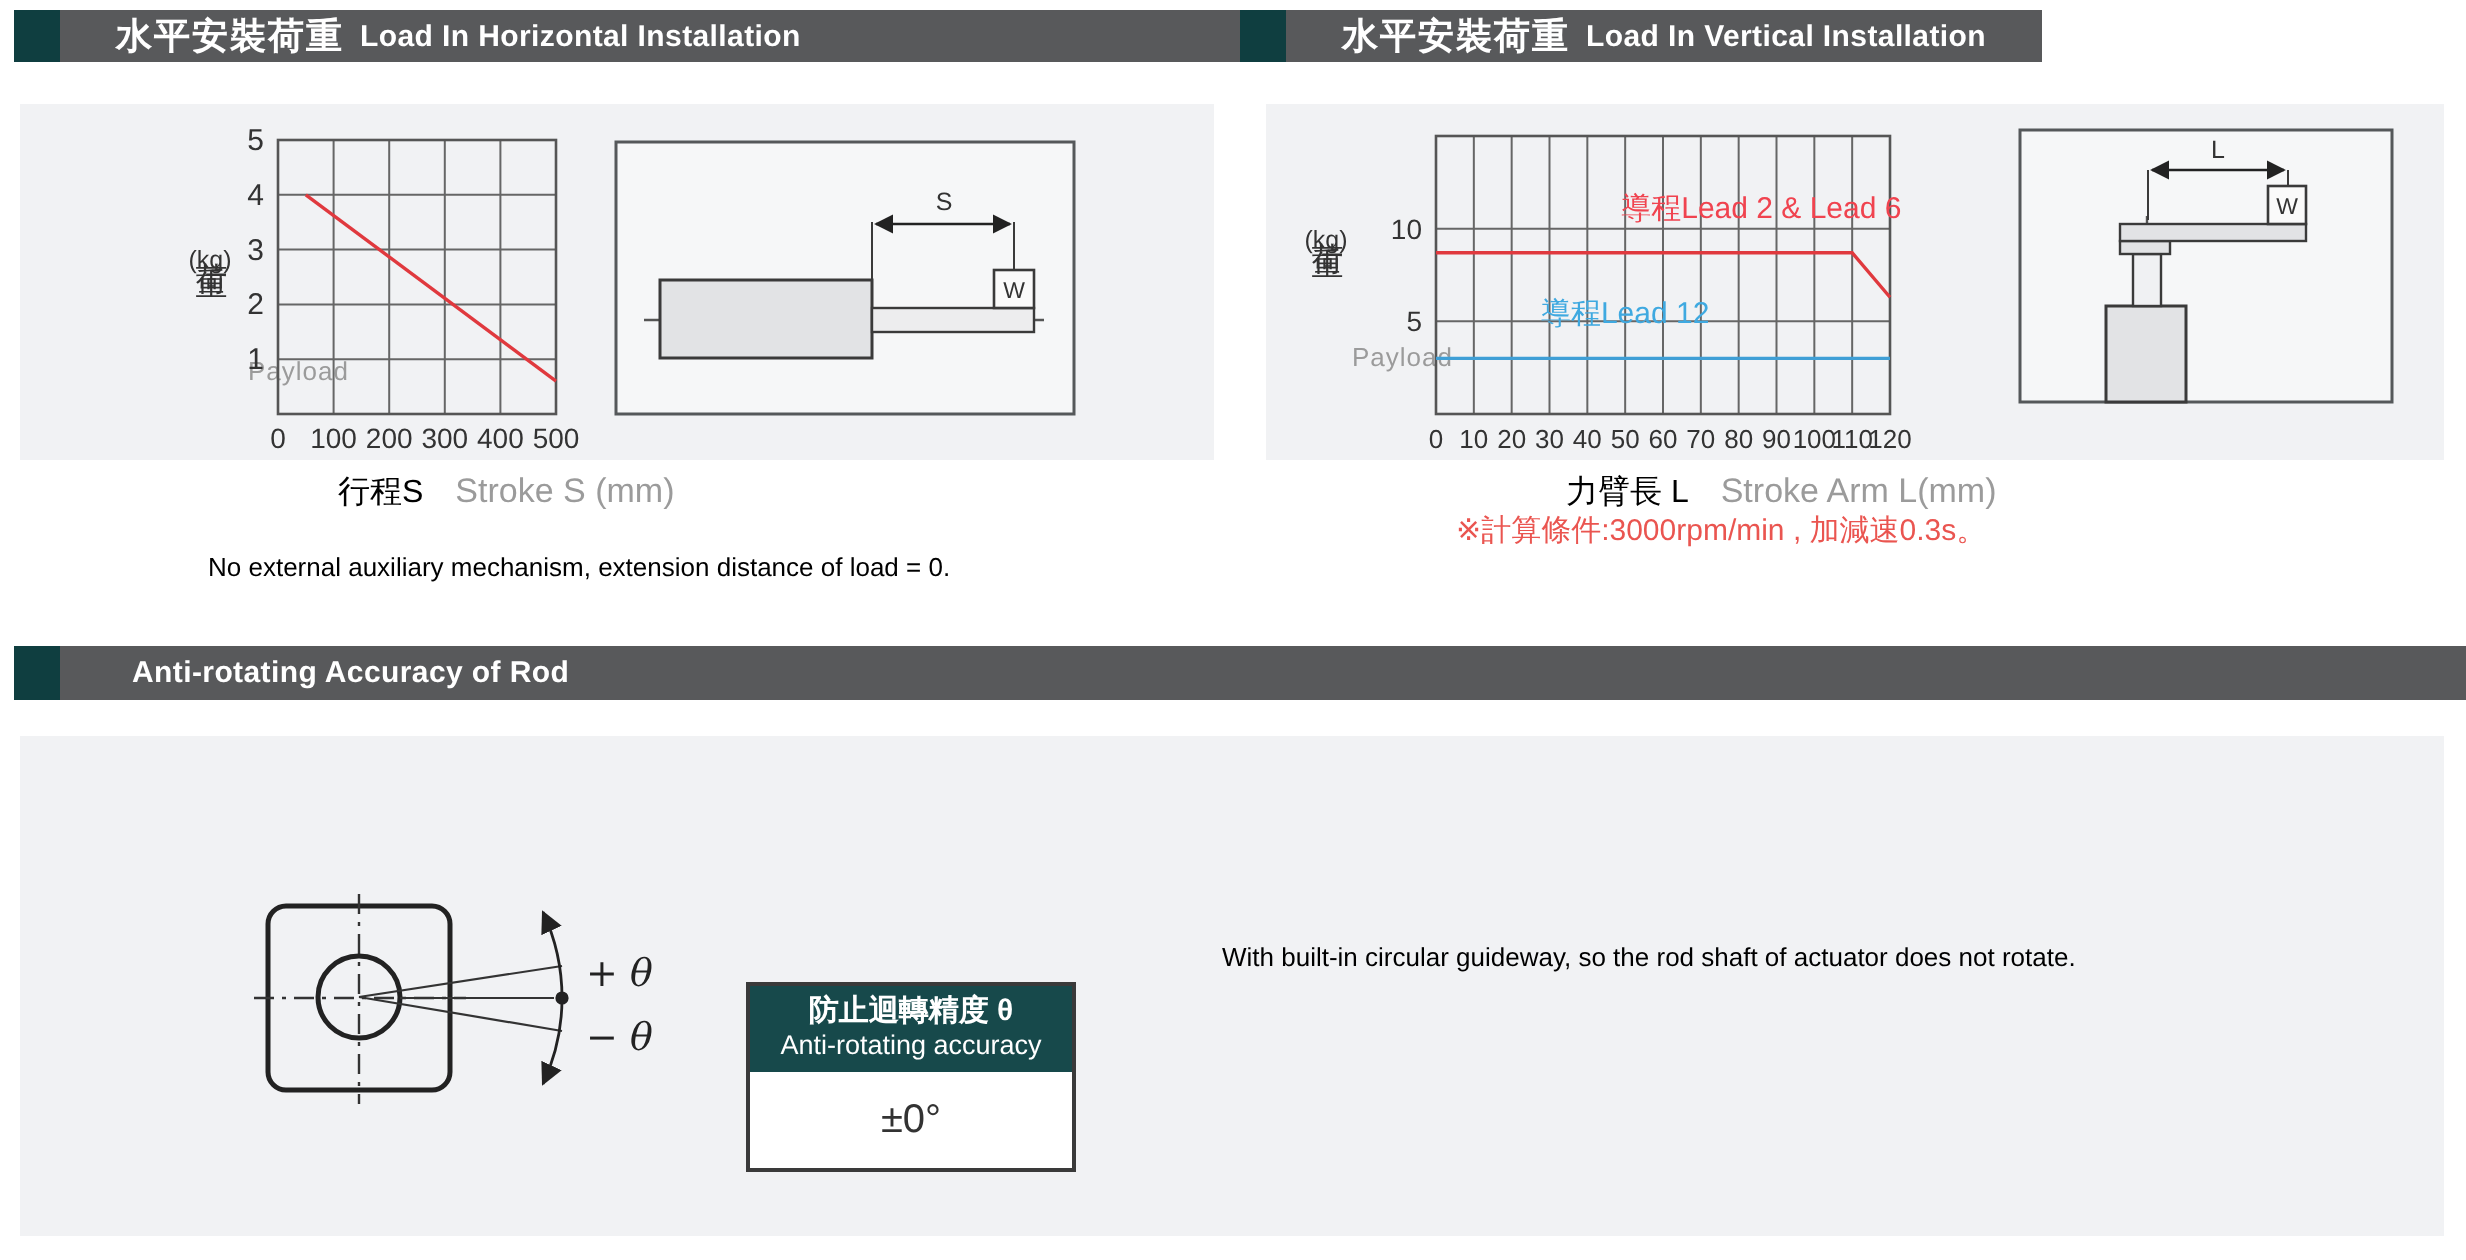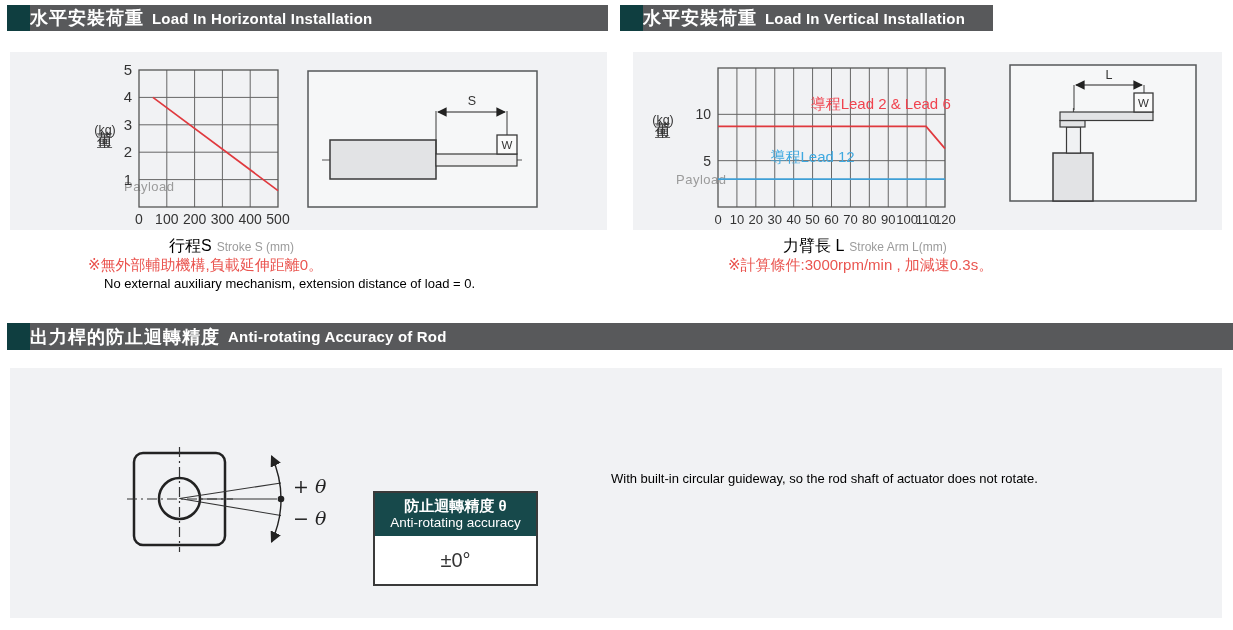--- a/index.html
+++ b/index.html
@@ -1,30 +1,30 @@
 <!DOCTYPE html>
 <html><head>
 <meta charset="utf-8">
 <style>
   html,body{margin:0;padding:0;background:#fff;}
   body{font-family:"Liberation Sans","DejaVu Sans",sans-serif;color:#333;}
   .page{position:relative;width:1233px;height:630px;background:#fff;overflow:hidden;}
   .abs{position:absolute;}
   .teal-sq{background:#0f3e40;}
-  .hdr-bar{background:#58595b;color:#fff;display:flex;align-items:center;padding-left:0;white-space:nowrap;overflow:hidden;}
+  .hdr-bar{background:#58595b;color:#fff;display:flex;align-items:center;padding-left:28px;white-space:nowrap;overflow:hidden;}
   .hdr-zh{font-size:18px;font-weight:bold;letter-spacing:1px;}
   .hdr-en{font-size:15px;font-weight:bold;margin-left:8px;letter-spacing:0.2px;}
   .panel{background:#f1f2f4;}
   svg{overflow:visible;display:block;}
   .ylab-col{display:flex;flex-direction:column;align-items:center;line-height:1.1;}
   .zh-vert{writing-mode:vertical-rl;font-size:16px;color:#333;letter-spacing:2px;}
   .ylab-kg{font-size:12.5px;color:#333;margin-top:2px;}
   .payload-rot{transform:rotate(-90deg);transform-origin:0 0;font-size:13px;color:#9b9b9b;letter-spacing:0.5px;white-space:nowrap;}
   .xlab .zh{font-size:16px;color:#000000;margin-left:28px;}
-  .xlab .en{font-size:12px;color:#9b9b9b;margin-left:5px;}
+  .xlab .en{font-size:17px;color:#9b9b9b;margin-left:16px;}
   .note-zh{font-size:15px;color:#ea5550;white-space:nowrap;}
   .note-en{font-size:13px;color:#000000;white-space:nowrap;}
   .note-dark{font-size:15px;color:#333;white-space:nowrap;}
   .acc-table{border:2px solid #3a3a3a;width:161px;background:#fff;}
   .acc-head{background:#17494b;color:#fff;text-align:center;padding:4px 2px 5px 2px;}
   .acc-head .l1{font-size:15px;font-weight:bold;line-height:1.2;}
   .acc-head .l2{font-size:13.5px;line-height:1.2;}
   .acc-val{font-size:20px;color:#333;text-align:center;line-height:48px;}
   .theta{font-family:"DejaVu Serif",serif;font-style:italic;font-size:19px;fill:#222;}
 </style>
@@ -96,21 +96,20 @@
     <text x="207" y="86" text-anchor="middle" font-size="11.5" fill="#333">W</text>
     <line x1="136" y1="48" x2="136" y2="91" stroke="#3a3a3a" stroke-width="1"></line>
     <line x1="207" y1="48" x2="207" y2="72" stroke="#3a3a3a" stroke-width="1"></line>
     <line x1="138" y1="49" x2="205" y2="49" stroke="#222" stroke-width="1.2" marker-start="url(#arr)" marker-end="url(#arr)"></line>
     <text x="172" y="42" text-anchor="middle" font-size="12.5" fill="#333">S</text>
   </svg>
 
   <div class="abs xlab" style="left:141px;top:236px;">
     <span class="zh">行程S</span><span class="en">Stroke S (mm)</span>
   </div>
-  <div class="abs note-zh" style="left:88px;top:256px;">※無外部輔助機構,負載延伸距離0。</div>
   <div class="abs note-en" style="left:104px;top:276px;">No external auxiliary mechanism, extension distance of load = 0.</div>
 
   <div class="abs panel" style="left:633px;top:52px;width:589px;height:178px;"></div>
 
   <div class="abs ylab-col" style="left:648px;top:108px;width:30px;">
     <span class="zh-vert">荷重</span>
     <span class="ylab-kg">(kg)</span>
   </div>
   <div class="abs" style="left:676px;top:170px;width:0;height:0;">
     <span class="payload-rot">Payload</span>
@@ -167,21 +166,20 @@
     <text x="109" y="21" text-anchor="middle" font-size="12.5" fill="#333">L</text>
   </svg>
 
   <div class="abs xlab" style="left:755px;top:236px;">
     <span class="zh">力臂長 L</span><span class="en">Stroke Arm L(mm)</span>
   </div>
   <div class="abs note-zh" style="left:728px;top:256px;">※計算條件:3000rpm/min , 加減速0.3s。</div>
 
   <div class="abs teal-sq" style="left:7px;top:323px;width:23px;height:27px;"></div>
   <div class="abs hdr-bar" style="left:30px;top:323px;width:1203px;height:27px;">
-    <span class="hdr-zh">出力桿的防止迴轉精度</span>
     <span class="hdr-en">Anti-rotating Accuracy of Rod</span>
   </div>
 
   <div class="abs panel" style="left:10px;top:368px;width:1212px;height:250px;"></div>
 
   <svg class="abs" style="left:110px;top:440px;" width="250" height="125">
     <rect x="24" y="13" width="91" height="92" rx="9" fill="none" stroke="#222" stroke-width="2.5"></rect>
     <line x1="69.5" y1="7" x2="69.5" y2="112" stroke="#333" stroke-width="1.2" stroke-dasharray="10 4 2 4"></line>
     <line x1="17" y1="59" x2="123" y2="59" stroke="#333" stroke-width="1.2" stroke-dasharray="10 4 2 4"></line>
     <circle cx="69.5" cy="58.5" r="20.5" fill="none" stroke="#222" stroke-width="2.5"></circle>

